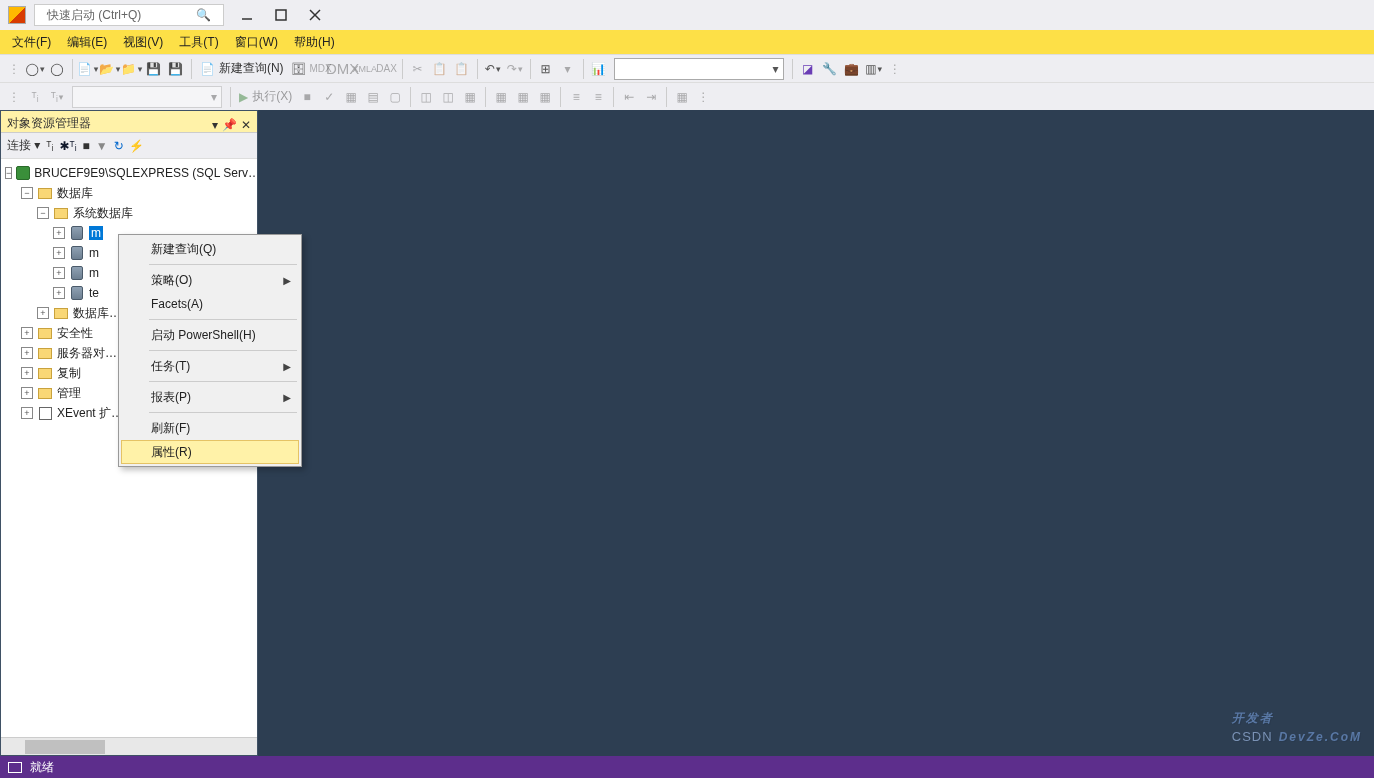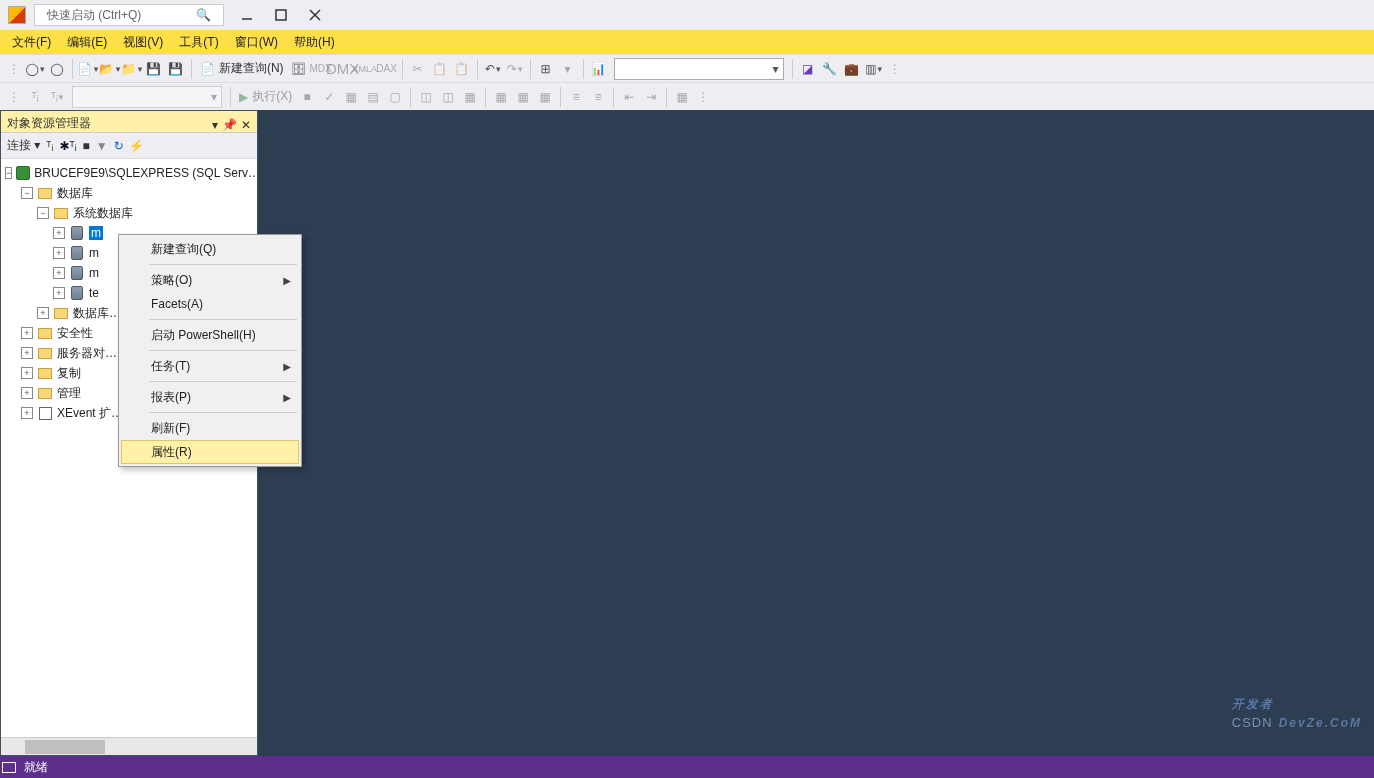--- a/index.html
+++ b/index.html
@@ -38,23 +38,23 @@
 .srv-ic{width:14px;height:14px;background:#3a8f3a;border:1px solid #2a6a2a;border-radius:2px;}
 .xe-ic{width:13px;height:13px;border:1px solid #666;background:#fff;}
 .tree-row.sel .lbl{background:#0078d7;color:#fff;padding:0 2px;}
 .oe-scroll{height:18px;background:#e8e8e8;border-top:1px solid #ccc;}
 .oe-scroll .thumb{width:80px;height:14px;background:#c0c0c0;margin:2px 0 0 24px;}
 .context-menu{position:absolute;left:118px;top:124px;width:184px;background:#f0f0f0;border:1px solid #999;box-shadow:3px 3px 6px rgba(0,0,0,0.25);padding:2px;z-index:100;}
 .ctx-item{height:24px;display:flex;align-items:center;padding:0 8px 0 30px;color:#222;cursor:pointer;position:relative;}
 .ctx-item.hover{background:#fff2a8;border:1px solid #e5c365;padding:0 7px 0 29px;}
 .ctx-item .arrow{margin-left:auto;font-size:10px;color:#444;}
 .ctx-sep{height:1px;background:#ccc;margin:3px 2px 3px 28px;}
-.status-bar{height:22px;background:#5d2e8c;color:#fff;display:flex;align-items:center;padding:0 2px;gap:8px;}
+.status-bar{height:22px;background:#5d2e8c;color:#fff;display:flex;align-items:center;padding:0 8px;gap:8px;}
 .status-bar .sb-ic{width:14px;height:11px;border:1px solid #fff;}
-.watermark{position:absolute;right:12px;bottom:26px;font-size:26px;font-weight:bold;color:#5978a5;font-style:italic;text-shadow:1px 1px 0 #2a3a4e;pointer-events:none;letter-spacing:2px;}
+.watermark{position:absolute;right:12px;bottom:12px;font-size:26px;font-weight:bold;color:#5978a5;font-style:italic;text-shadow:1px 1px 0 #2a3a4e;pointer-events:none;letter-spacing:2px;}
 .watermark .sm{font-size:13px;color:#7a92b5;letter-spacing:1px;margin-right:6px;font-style:normal;font-weight:normal;}
 .dd{font-size:9px;margin-left:1px;vertical-align:middle;}
 .grip{color:#aaa;padding:0 4px;cursor:move;}
 </style>
 </head>
 <body>
 
 <div class="title-bar">
   <div class="app-icon"></div>
   <div class="quick-launch">

